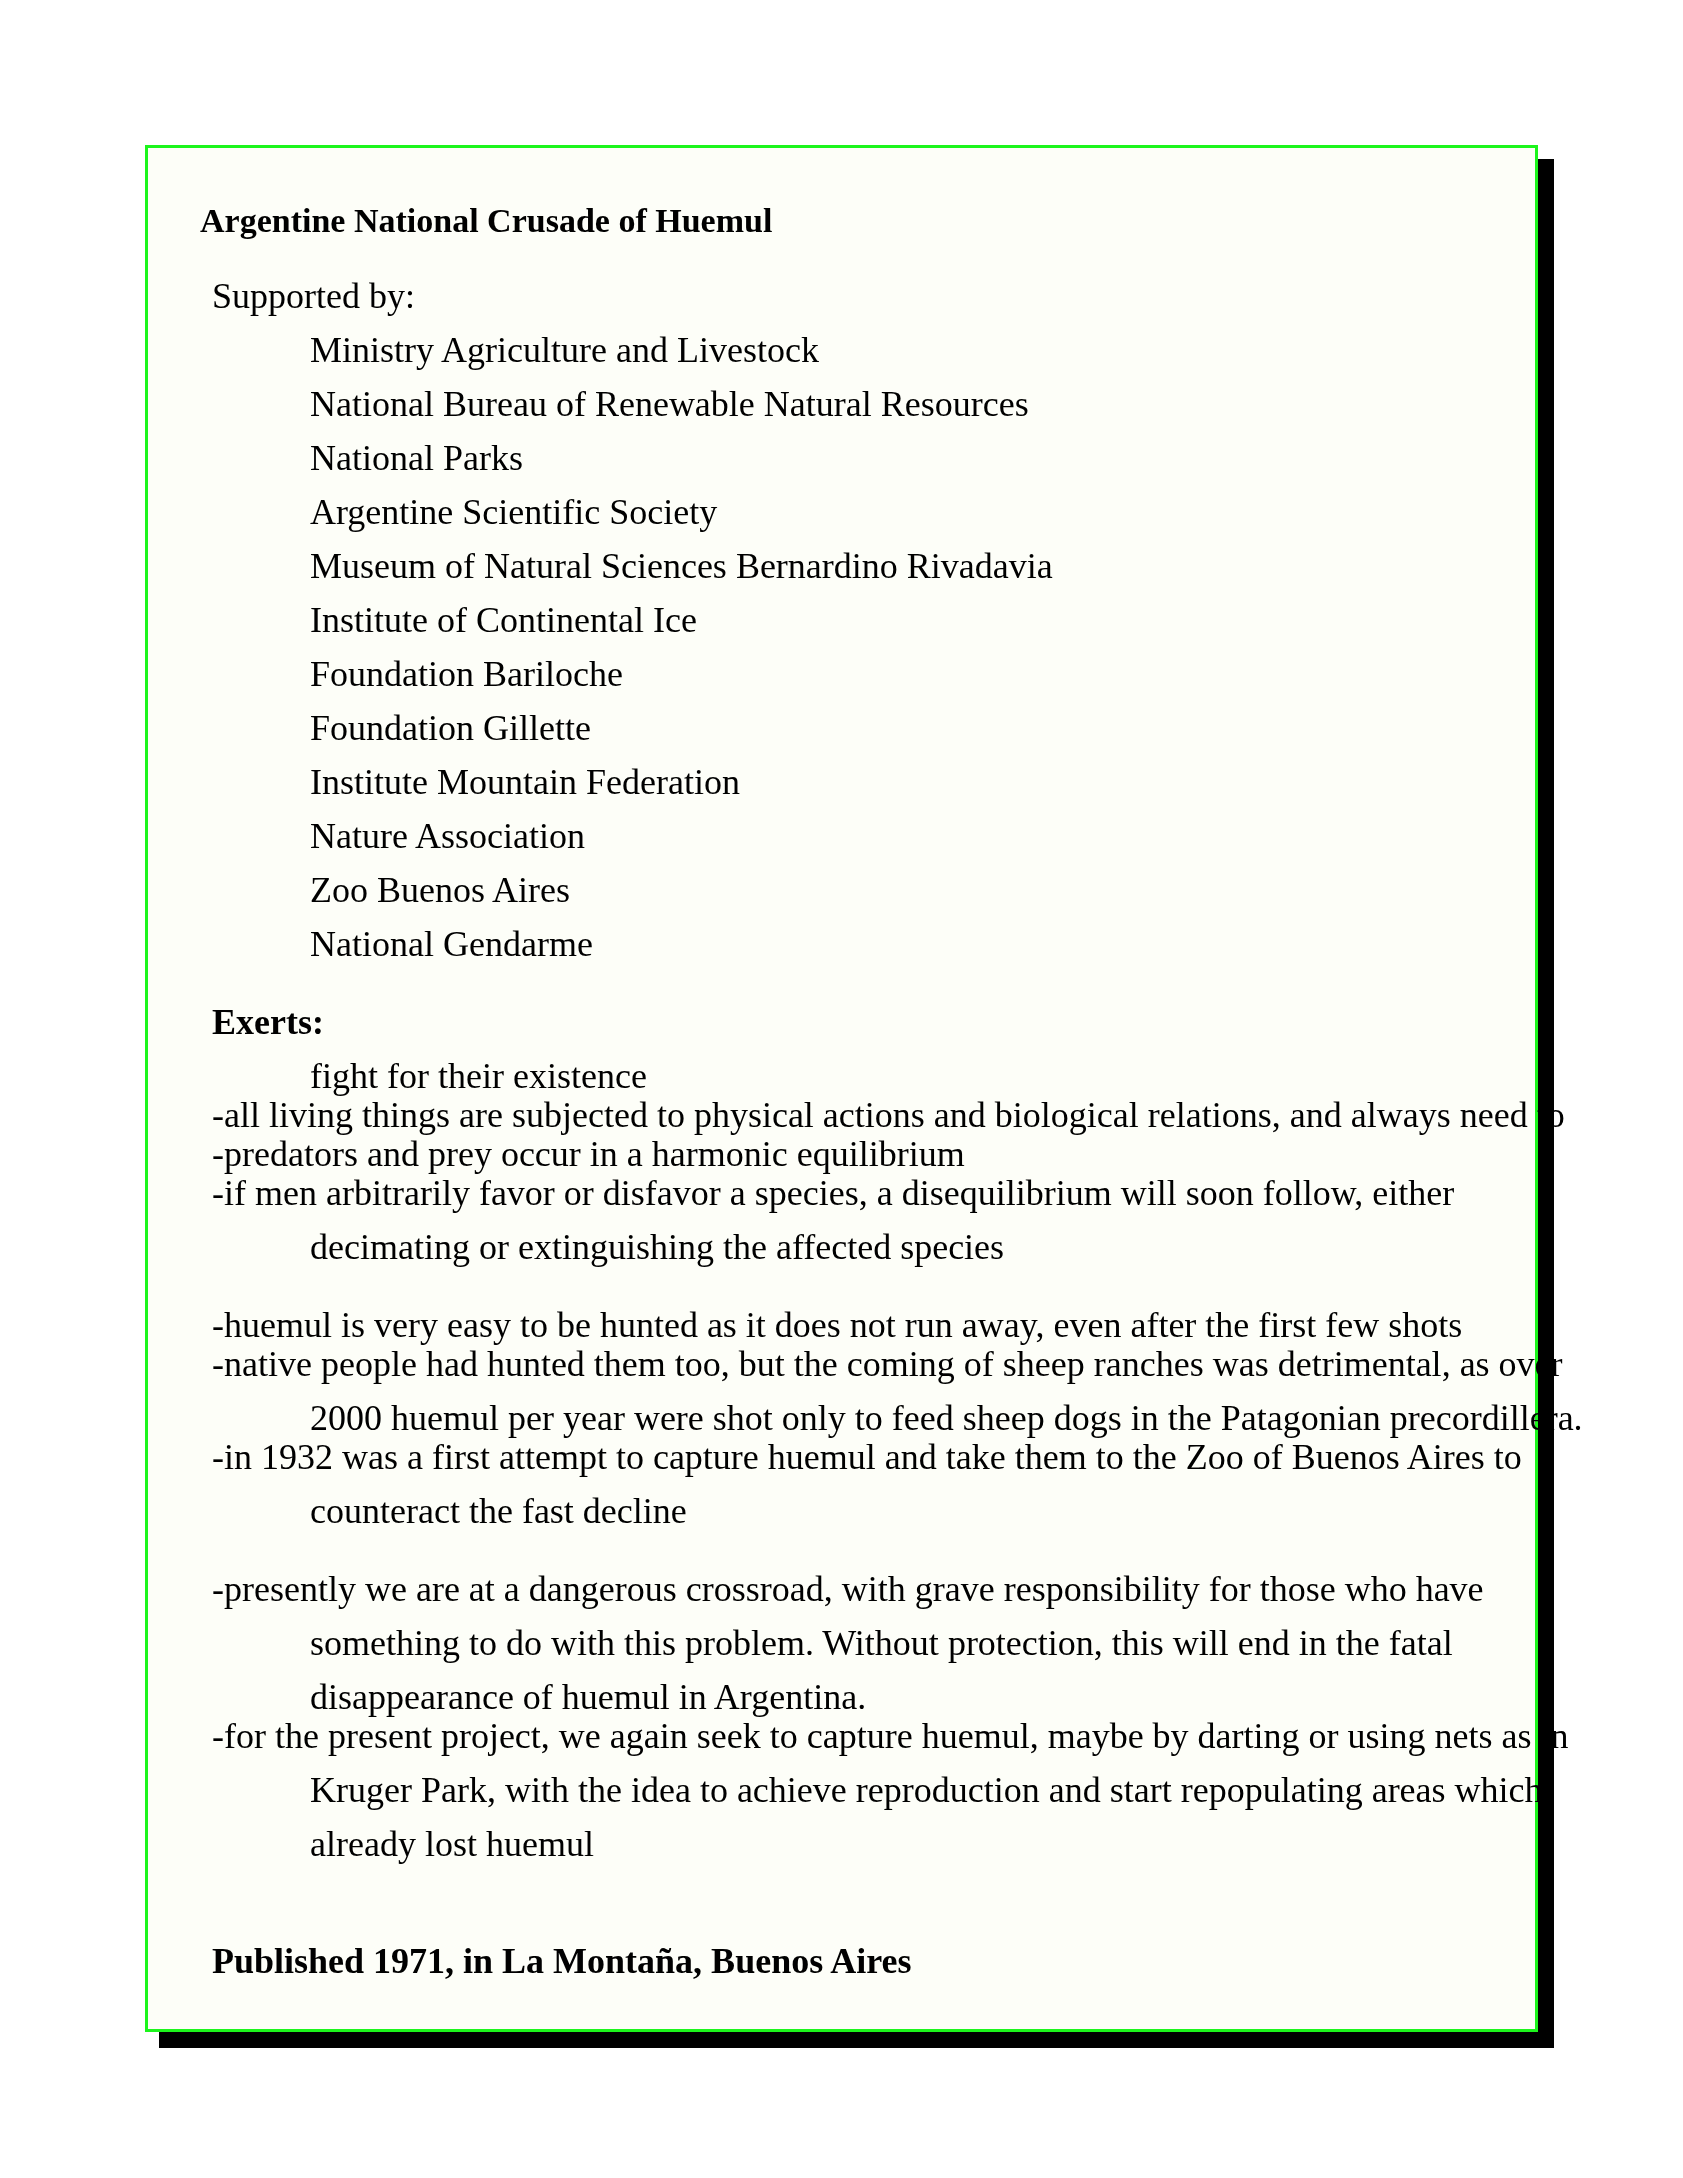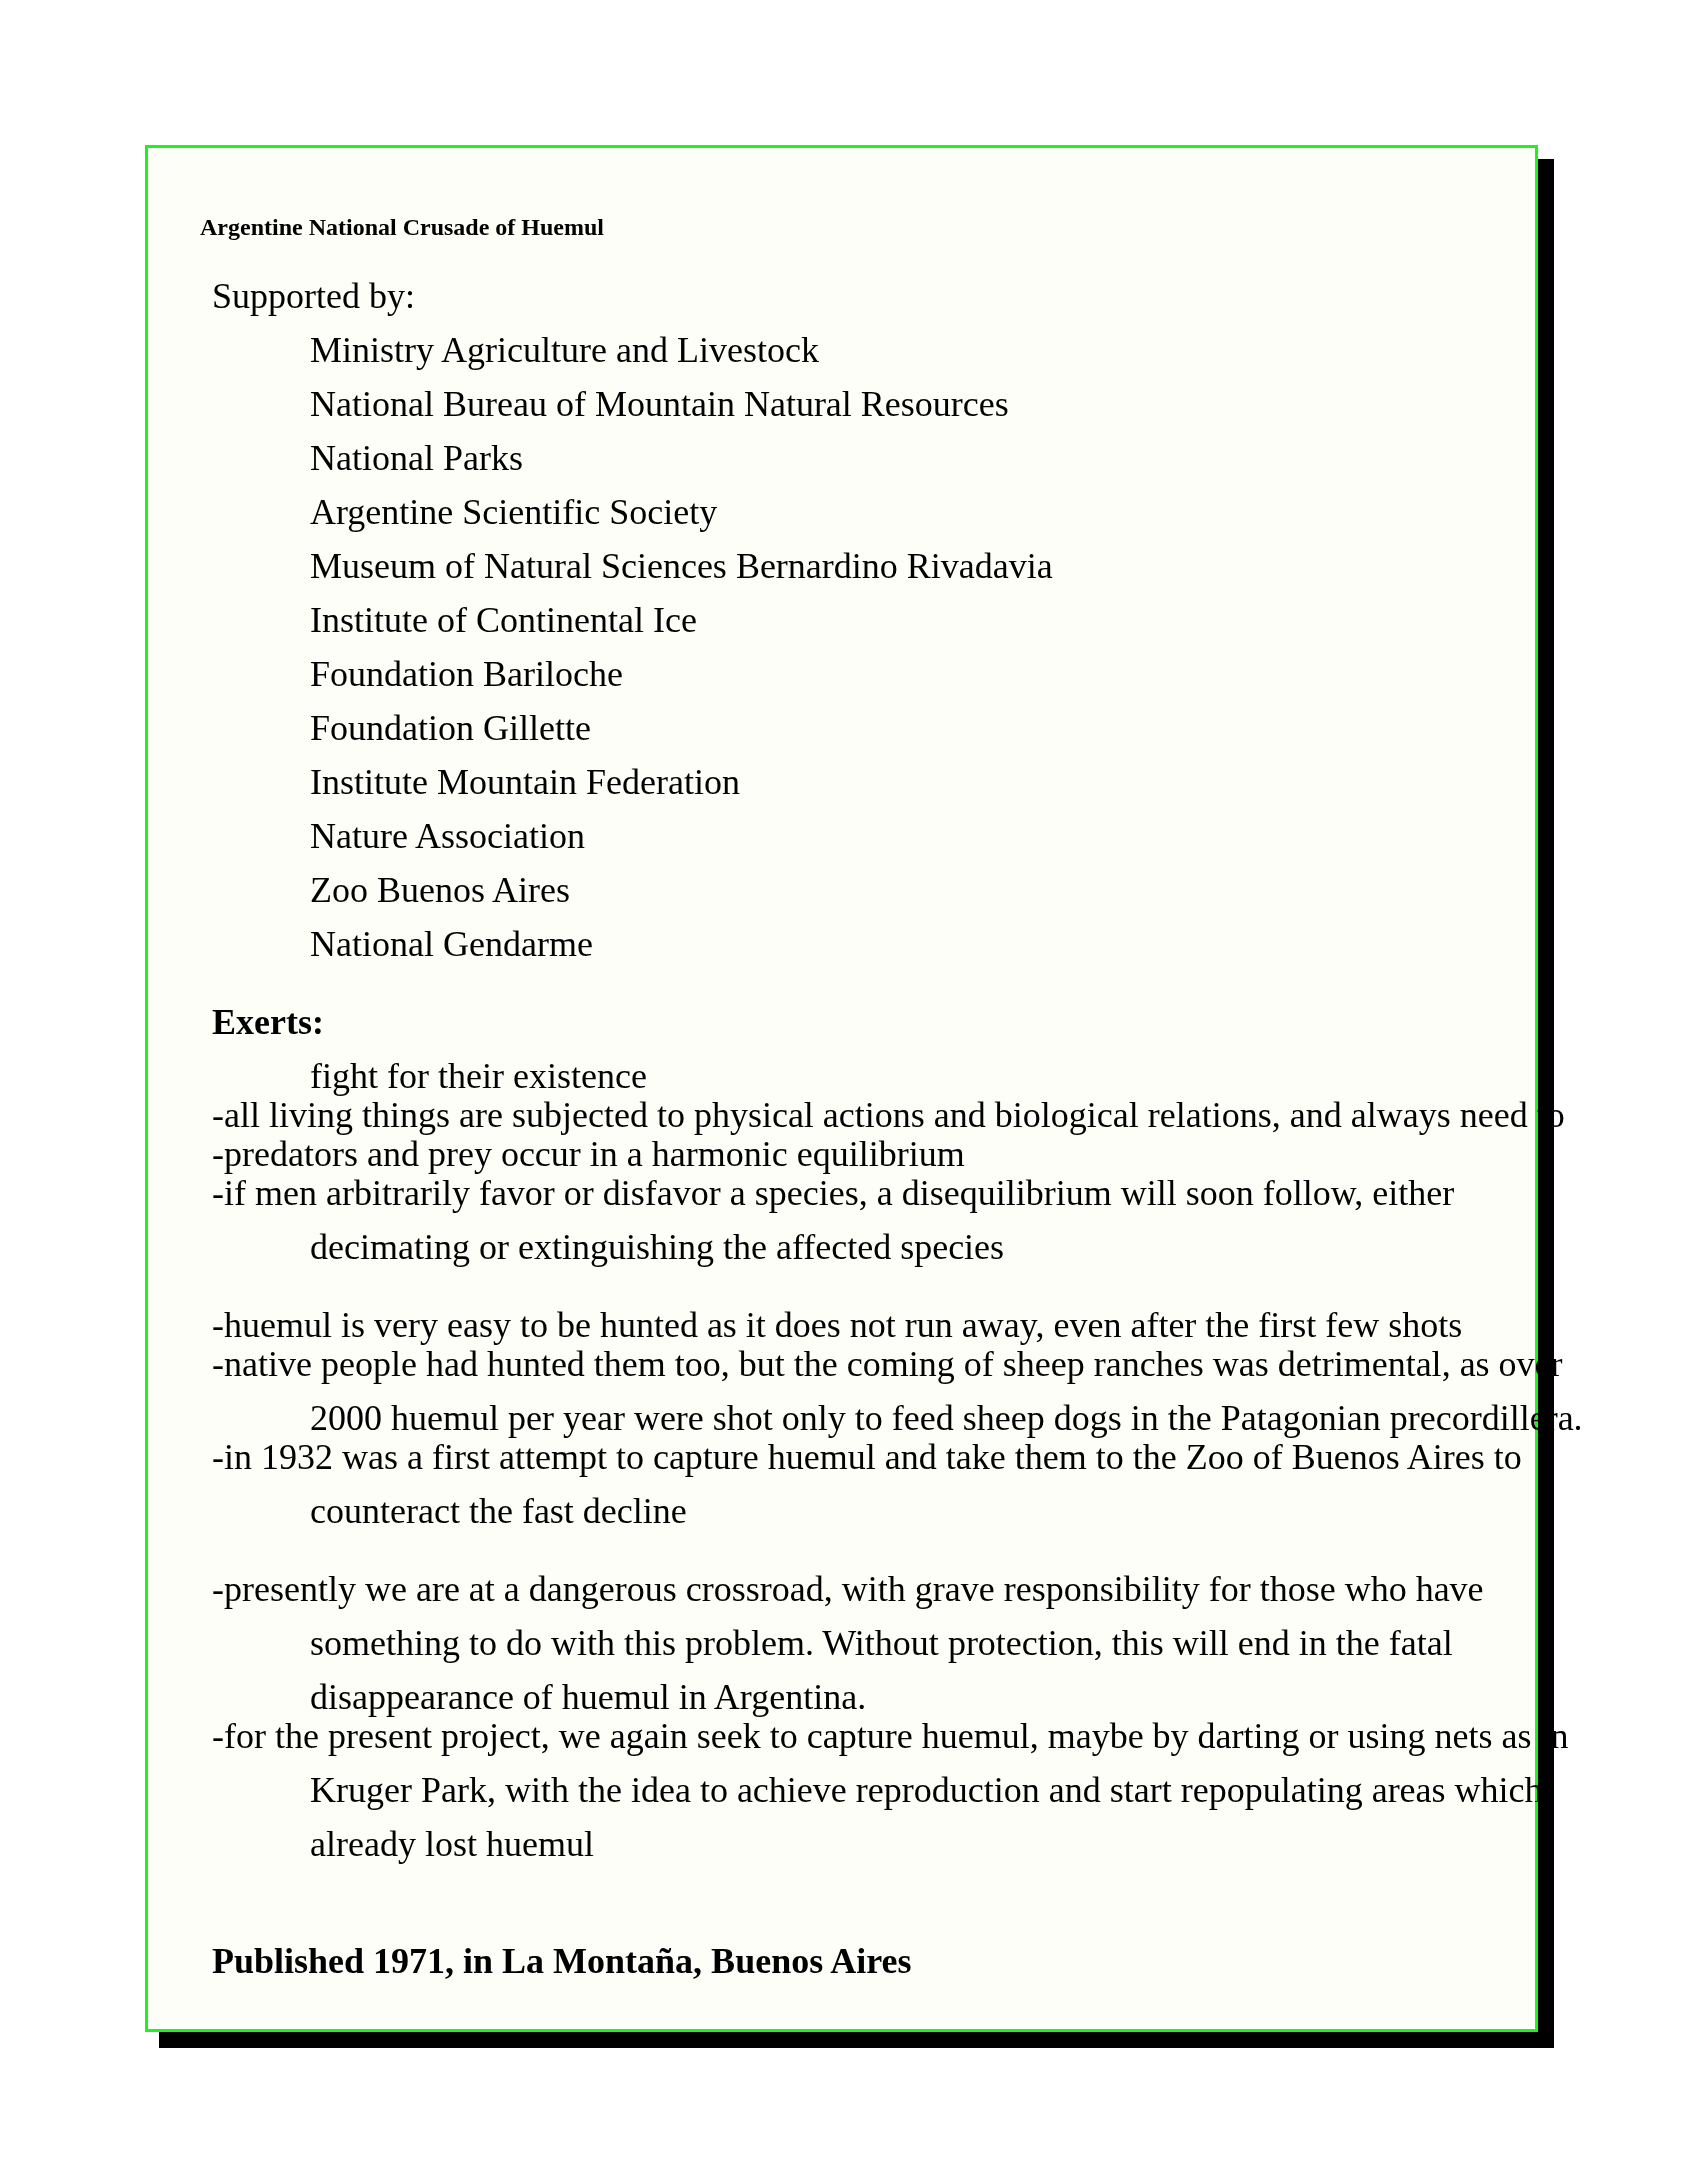--- a/index.html
+++ b/index.html
@@ -1,37 +1,37 @@
 <!DOCTYPE html>
 <html><head>
 <meta charset="utf-8">
 <style>
   html, body { margin:0; padding:0; }
   body { width:1683px; height:2178px; background:#ffffff; position:relative; overflow:hidden;
          font-family:"Liberation Serif", serif; color:#000; }
   #shadow { position:absolute; left:159px; top:159px; width:1395px; height:1889px; background:#000; }
   #frame { position:absolute; left:145px; top:145px; width:1387px; height:1881px;
            border:3px solid #1cf51c; background:#fdfef8; }
-  .title { position:absolute; left:52px; top:54px; font-size:24px; font-weight:bold; white-space:nowrap;margin-top:12px; }
+  .title { position:absolute; left:52px; top:54px; font-size:34px; font-weight:bold; white-space:nowrap; }
   .block { position:absolute; left:64px; top:129px; font-size:36px; line-height:39px; }
   .line { height:39px; white-space:nowrap; }
   .indent { padding-left:98px;margin-top:15px; }
   .bold { font-weight:bold; }
 </style>
 </head>
 <body>
 
 <div id="shadow"></div>
 <div id="frame">
   <div class="title">Argentine National Crusade of Huemul</div>
   <div class="block" id="block">
     <div class="line">Supported by:</div>
     <div id="supporters">
         <div class="line indent">Ministry Agriculture and Livestock</div>
-        <div class="line indent">National Bureau of Mountain Natural Resources</div>
+        <div class="line indent">National Bureau of Renewable Natural Resources</div>
         <div class="line indent">National Parks</div>
         <div class="line indent">Argentine Scientific Society</div>
         <div class="line indent">Museum of Natural Sciences Bernardino Rivadavia</div>
         <div class="line indent">Institute of Continental Ice</div>
         <div class="line indent">Foundation Bariloche</div>
         <div class="line indent">Foundation Gillette</div>
         <div class="line indent">Institute Mountain Federation</div>
         <div class="line indent">Nature Association</div>
         <div class="line indent">Zoo Buenos Aires</div>
         <div class="line indent">National Gendarme</div>

